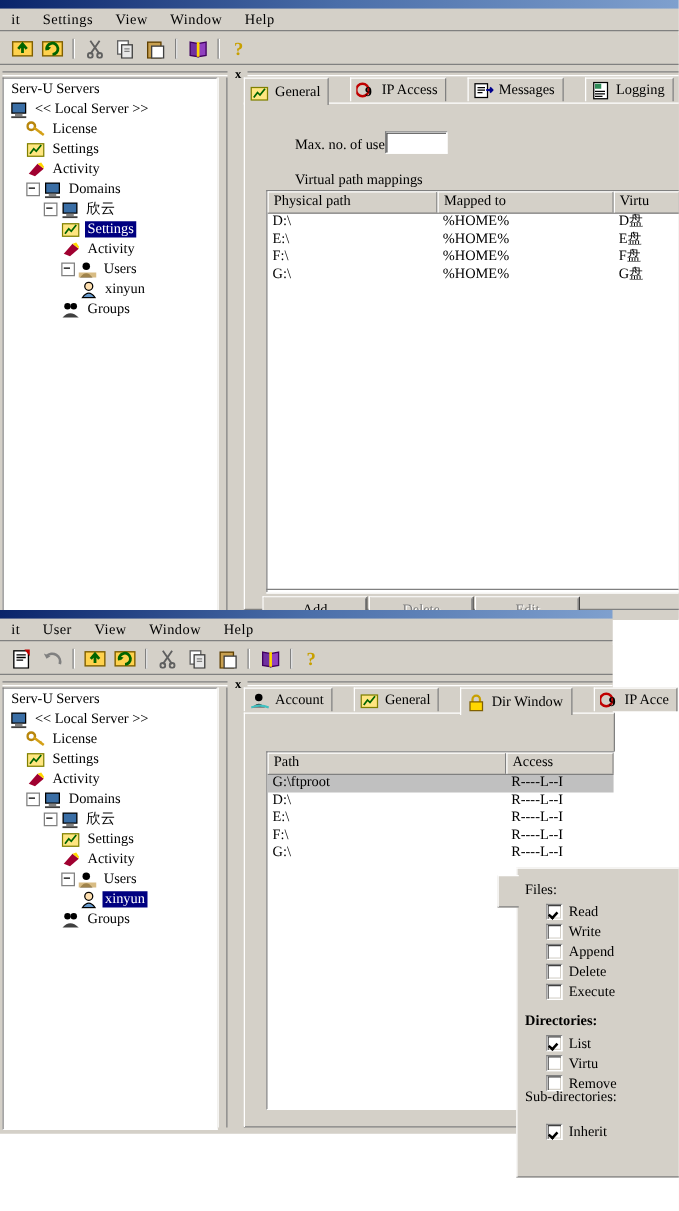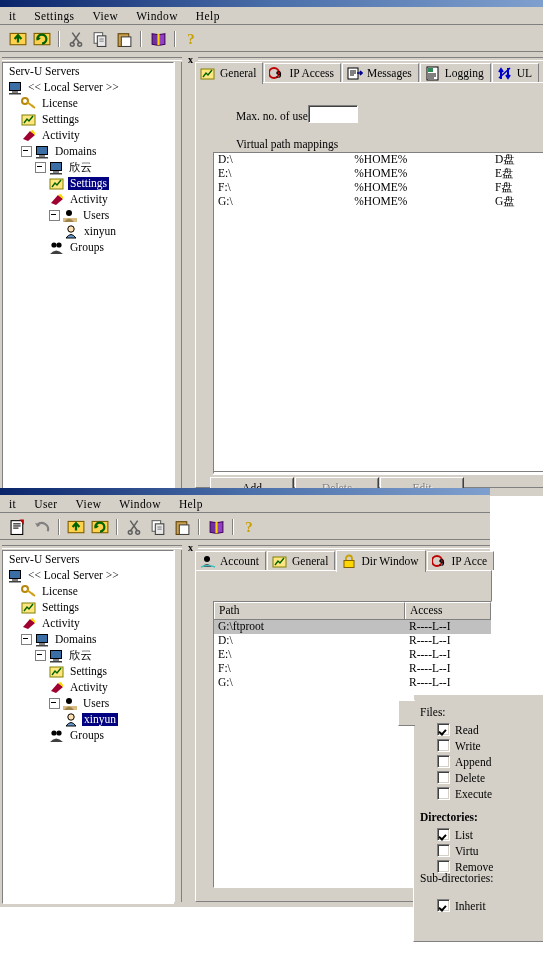--- a/index.html
+++ b/index.html
@@ -42,21 +42,21 @@
 
   
   .splitter{position:absolute;background:#d4d0c8;}
   .splitter:before{content:"";position:absolute;left:0;top:0;bottom:0;width:1px;background:#fff;}
   .splitter:after{content:"";position:absolute;right:2px;top:0;bottom:0;width:1px;background:#808080;}
 
   .closex{position:absolute;font-size:10px;font-weight:bold;font-family:"Liberation Serif",serif;}
   .hline{position:absolute;height:2px;border-top:1px solid #808080;border-bottom:1px solid #fff;}
 
   
-  .tabstrip{position:absolute;display:flex;align-items:center;height:21px;}
+  .tabstrip{position:absolute;display:flex;align-items:flex-start;height:21px;gap:16px;}
   .tab{height:18px;display:flex;align-items:center;padding:0 6px 0 4px;
     background:#d4d0c8;border:1px solid #fff;border-right-color:#808080;border-bottom:none;
     margin-right:1px;font-size:11.5px;font-family:"Liberation Serif","DejaVu Serif",serif;white-space:nowrap;}
   .tab.active{height:21px;border-top-color:#fff;position:relative;z-index:3;}
   .tab .ico{width:15px;height:14px;margin-right:4px;}
   .tabbody{position:absolute;background:#d4d0c8;border:1px solid #fff;
     border-right-color:#808080;border-bottom-color:#808080;}
 
   
   .lbl2{position:absolute;font-size:11.5px;font-family:"Liberation Serif","DejaVu Serif",serif;white-space:nowrap;margin-left:24px;}
@@ -357,20 +357,25 @@
             </div>
     </div>
   <div class="tabbody" style="left:195px;top:82px;width:348px;height:404px;"></div>
 
   <div class="lbl2" style="left:212px;top:110px;">Max. no. of users</div>
   <input class="txtbox" style="left: 308px; top: 105px; width: 50px; height: 18px; font-size: 11px; padding: 0px 3px; box-sizing: border-box; outline: none;" value="">
 
   <div class="lbl2" style="left:212px;top:138px;">Virtual path mappings</div>
 
   <div class="lv" style="left:213px;top:152px;width:330px;height:320px;">
+    <div class="lvhead" id="map-head">
+        <div style="width:155px">Physical path</div>
+        <div style="width:160px">Mapped to</div>
+        <div style="width:60px">Virtu</div>
+      </div>
     <div id="map-rows">
         <div class="lvrow">
           <div style="width:155px">D:\</div>
           <div style="width:160px">%HOME%</div>
           <div style="width:60px">D盘</div>
         </div>
         <div class="lvrow">
           <div style="width:155px">E:\</div>
           <div style="width:160px">%HOME%</div>
           <div style="width:60px">E盘</div>

